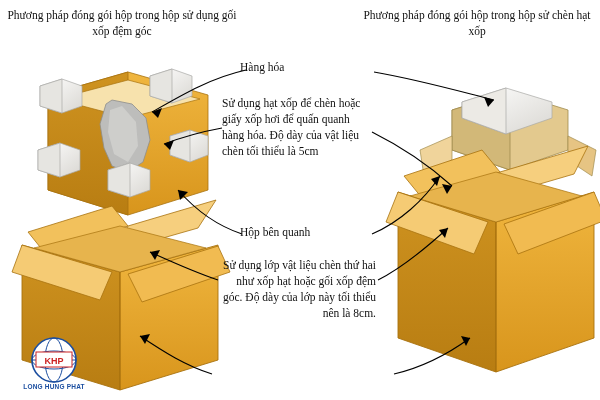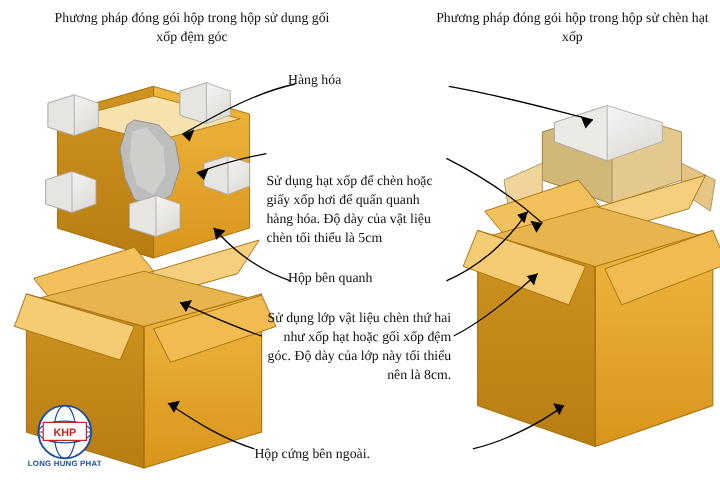--- a/index.html
+++ b/index.html
@@ -24,32 +24,32 @@
     left: 0; top: 0;
   }
   .title {
     position: absolute;
     text-align: center;
     font-size: 11.5px;
     color: #111;
     line-height: 1.35;
     font-family: "Liberation Serif", serif;
   }
-  #title-left { left: 2px; top: 8px; width: 240px; margin-left: 38px; }
+  #title-left { left: 2px; top: 8px; width: 240px; }
   #title-right { left: 356px; top: 8px; width: 242px; }
   .callout {
     position: absolute;
     font-size: 11.5px;
     color: #111;
     line-height: 1.38;
     text-align: left;
     font-family: "Liberation Serif", serif;
   }
   #label-goods { left: 240px; top: 60px; width: 130px; }
-  #para-foam { left: 222px; top: 96px; width: 148px; text-align: left; margin-top: 48px; }
+  #para-foam { left: 222px; top: 96px; width: 148px; text-align: left; }
   #label-inner-box { left: 240px; top: 225px; width: 130px; }
   #para-layer { left: 218px; top: 258px; width: 158px; text-align: right; }
   #label-outer-box { left: 212px; top: 372px; width: 180px; }
 
   .logo {
     position: absolute;
     left: 6px;
     top: 338px;
     width: 96px;
     height: 58px;
@@ -220,19 +220,18 @@
     </g>
   </svg>
 
   <div class="title" id="title-left">Phương pháp đóng gói hộp trong hộp sử dụng gối xốp đệm góc</div>
   <div class="title" id="title-right">Phương pháp đóng gói hộp trong hộp sử chèn hạt xốp</div>
 
   <div class="callout" id="label-goods">Hàng hóa</div>
   <div class="callout" id="para-foam">Sử dụng hạt xốp để chèn hoặc giấy xốp hơi để quấn quanh hàng hóa. Độ dày của vật liệu chèn tối thiểu là 5cm</div>
   <div class="callout" id="label-inner-box">Hộp bên quanh</div>
   <div class="callout" id="para-layer">Sử dụng lớp vật liệu chèn  thứ hai như xốp hạt hoặc gối xốp đệm góc. Độ dày của lớp này tối thiểu nên là 8cm.</div>
-  <div class="callout" id="label-outer-box">Hộp cứng bên ngoài.</div>
 
   <div class="logo">
     <div class="logo-text">LONG HUNG PHAT</div>
   </div>
 
 </div>
 
 </body></html>

